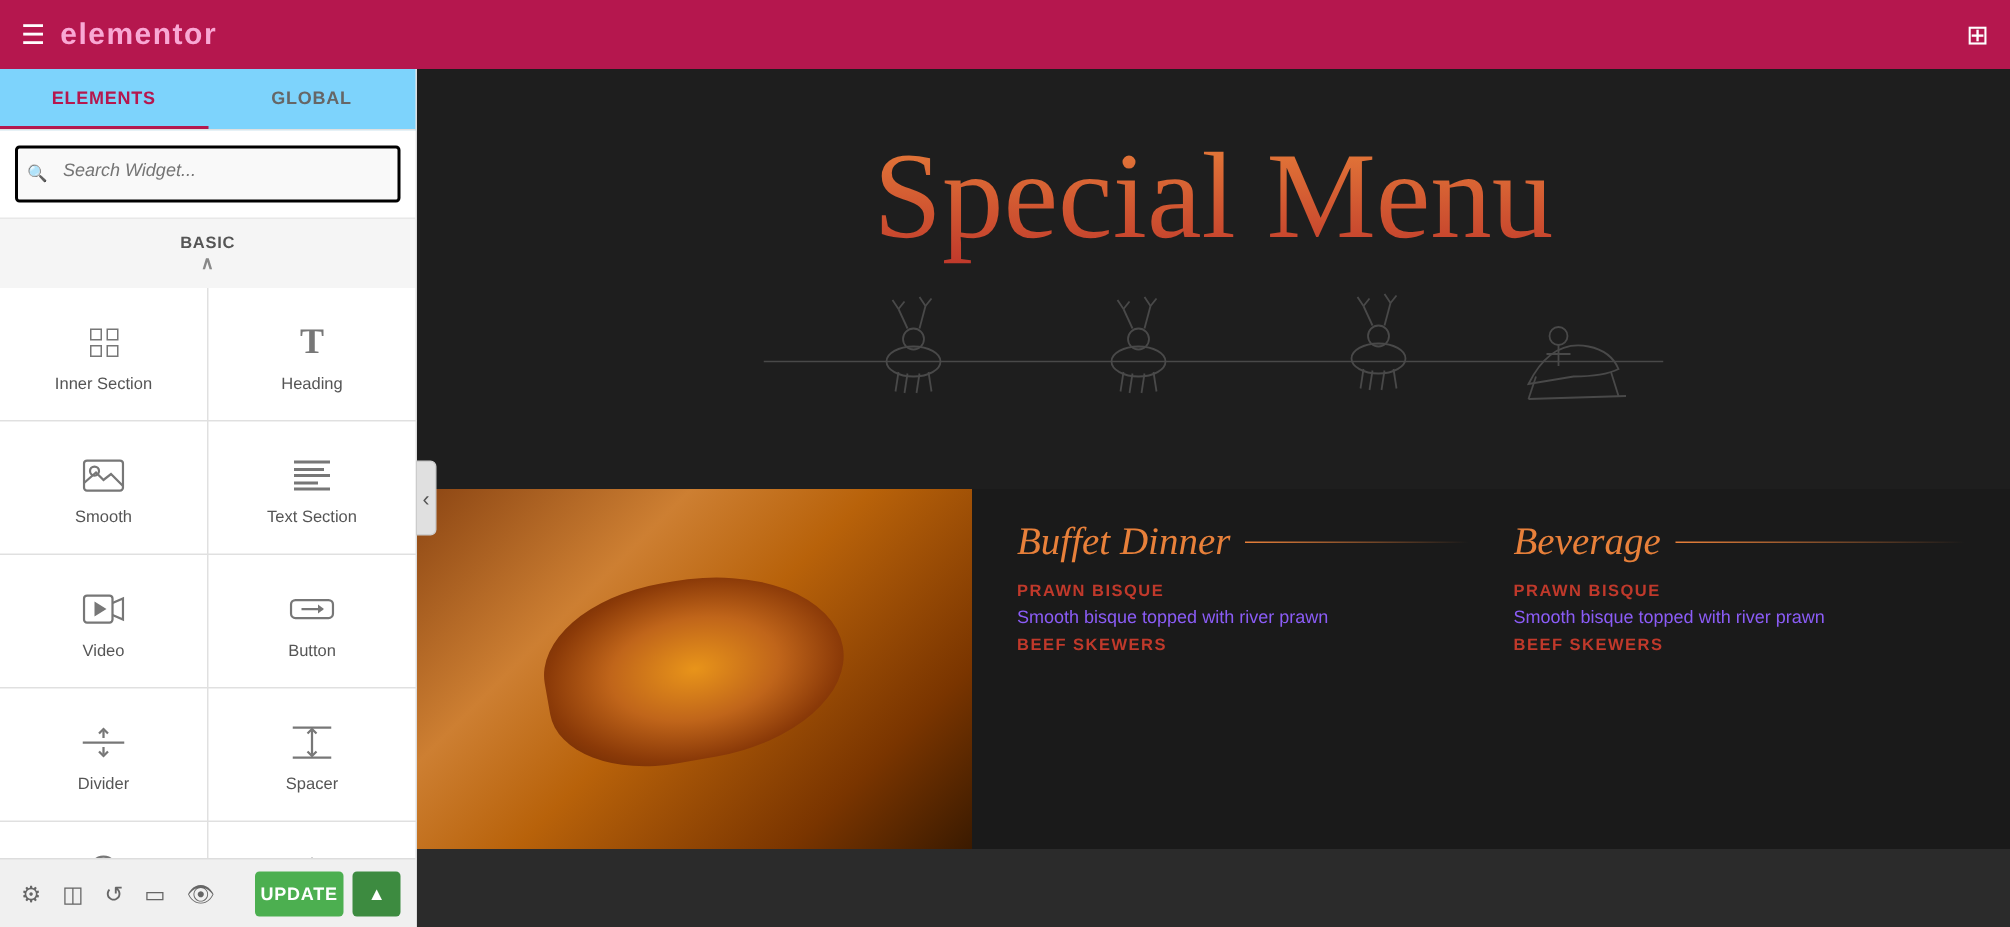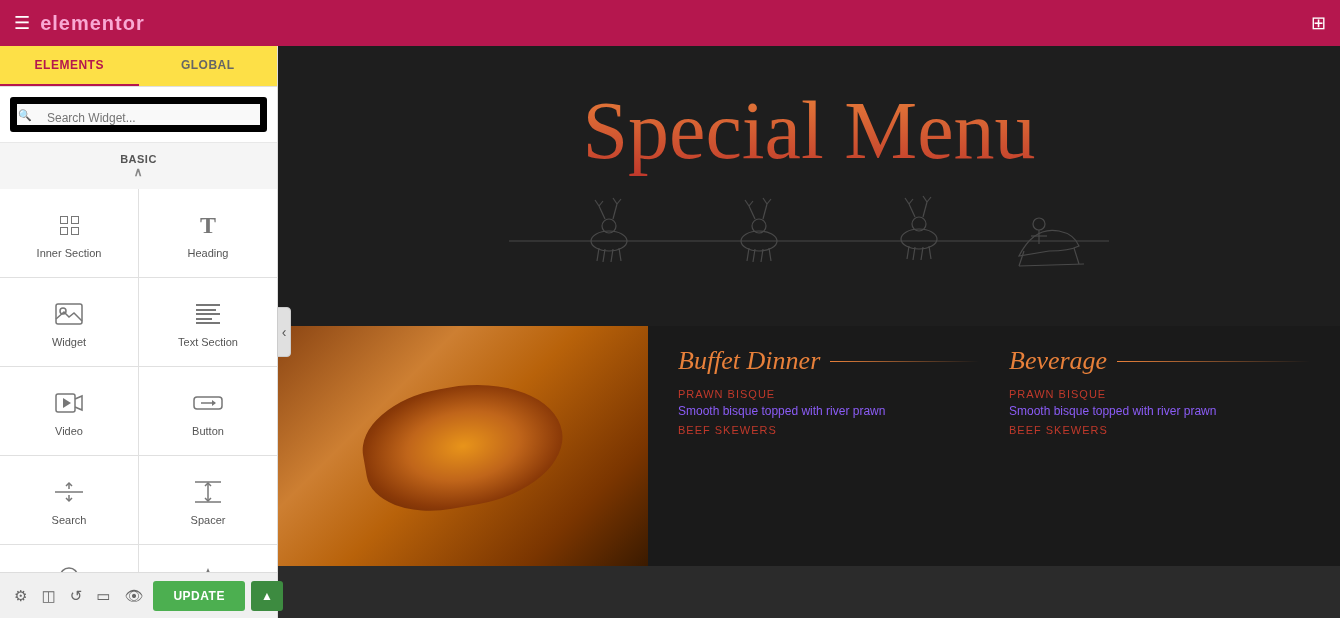--- a/index.html
+++ b/index.html
@@ -35,21 +35,21 @@
       flex-direction: column;
       border-right: 1px solid #ddd;
       flex-shrink: 0;
       height: 572px;
       position: relative;
     }
 
     
     .sidebar-tabs {
       display: flex;
-      background: #fde047;
+      background: #7dd3fc;
       border-bottom: 1px solid #e0e0e0;
     }
     .sidebar-tab {
       flex: 1;
       text-align: center;
       padding: 12px 0;
       font-size: 12px;
       font-weight: 600;
       text-transform: uppercase;
       letter-spacing: 0.5px;
@@ -62,28 +62,29 @@
     }
 
     
     .search-container {
       padding: 10px;
       background: white;
       border-bottom: 1px solid #e8e8e8;
     }
     .search-box {
       width: 100%;
-      border: 7px solid #000000;
+      border: 2px solid #000000;
       border-radius: 3px;
-      padding: 7px 10px 0 30px;
+      padding: 7px 10px 13px 30px;
       font-size: 12px;
       outline: none;
       background: #f9f9f9;
       color: #999;
       position: relative;
+      font-style: italic;
     }
     .search-wrapper {
       position: relative;
     }
     .search-wrapper::before {
       content: '🔍';
       position: absolute;
       left: 8px;
       top: 50%;
       transform: translateY(-50%);
@@ -165,21 +166,21 @@
       color: #666;
       font-size: 15px;
       cursor: pointer;
       padding: 4px;
       border-radius: 3px;
     }
     .update-btn {
       background: #4caf50;
       color: white;
       border: none;
-      padding: 8px 20px;
+      padding: 8px 4px;
       font-size: 12px;
       font-weight: 600;
       border-radius: 3px;
       cursor: pointer;
       text-transform: uppercase;
       letter-spacing: 0.5px;
       margin-left: auto;
     }
     .update-arrow {
       background: #3d8b40;
@@ -299,21 +300,21 @@
       text-align: right;
     }
     .menu-category::after {
       content: '';
       flex: 1;
       height: 1px;
       background: linear-gradient(to right, #e8803a, transparent);
     }
     .menu-item-name {
       font-size: 11px;
-      font-weight: 400;
+      font-weight: 700;
       color: #c0392b;
       text-transform: uppercase;
       letter-spacing: 1px;
       margin-bottom: 3px;
     }
     .menu-item-desc {
       font-size: 12px;
       color: #8b5cf6;
       margin-bottom: 4px;
       line-height: 1.4;
@@ -386,21 +387,21 @@
       </div>
 
       <div class="widget-item">
         <div class="widget-icon">
           <svg width="28" height="22" viewBox="0 0 28 22">
             <rect x="1" y="1" width="26" height="20" rx="2" stroke="#777" stroke-width="1.5" fill="none"></rect>
             <circle cx="8" cy="8" r="3" stroke="#777" stroke-width="1.5" fill="none"></circle>
             <polyline points="1,16 9,9 14,14 19,10 27,18" stroke="#777" stroke-width="1.5" fill="none"></polyline>
           </svg>
         </div>
-        <span class="widget-label">Widget</span>
+        <span class="widget-label">Smooth</span>
       </div>
 
       <div class="widget-item">
         <div class="widget-icon">
           <div class="icon-text-editor">
             <span style="width:24px"></span>
             <span style="width:20px"></span>
             <span style="width:24px"></span>
             <span style="width:16px"></span>
             <span style="width:24px"></span>
@@ -434,21 +435,21 @@
       <div class="widget-item">
         <div class="widget-icon">
           <svg width="28" height="22" viewBox="0 0 28 22">
             <line x1="0" y1="11" x2="28" y2="11" stroke="#777" stroke-width="1.5"></line>
             <line x1="14" y1="3" x2="14" y2="8" stroke="#777" stroke-width="1.5"></line>
             <line x1="14" y1="14" x2="14" y2="19" stroke="#777" stroke-width="1.5"></line>
             <polyline points="11,5 14,2 17,5" fill="none" stroke="#777" stroke-width="1.5"></polyline>
             <polyline points="11,17 14,20 17,17" fill="none" stroke="#777" stroke-width="1.5"></polyline>
           </svg>
         </div>
-        <span class="widget-label">Search</span>
+        <span class="widget-label">Divider</span>
       </div>
 
       <div class="widget-item">
         <div class="widget-icon">
           <svg width="26" height="24" viewBox="0 0 26 24">
             <line x1="0" y1="2" x2="26" y2="2" stroke="#777" stroke-width="1.5"></line>
             <line x1="0" y1="22" x2="26" y2="22" stroke="#777" stroke-width="1.5"></line>
             <line x1="13" y1="4" x2="13" y2="20" stroke="#777" stroke-width="1.5"></line>
             <polyline points="10,6 13,3 16,6" fill="none" stroke="#777" stroke-width="1.5"></polyline>
             <polyline points="10,18 13,21 16,18" fill="none" stroke="#777" stroke-width="1.5"></polyline>

